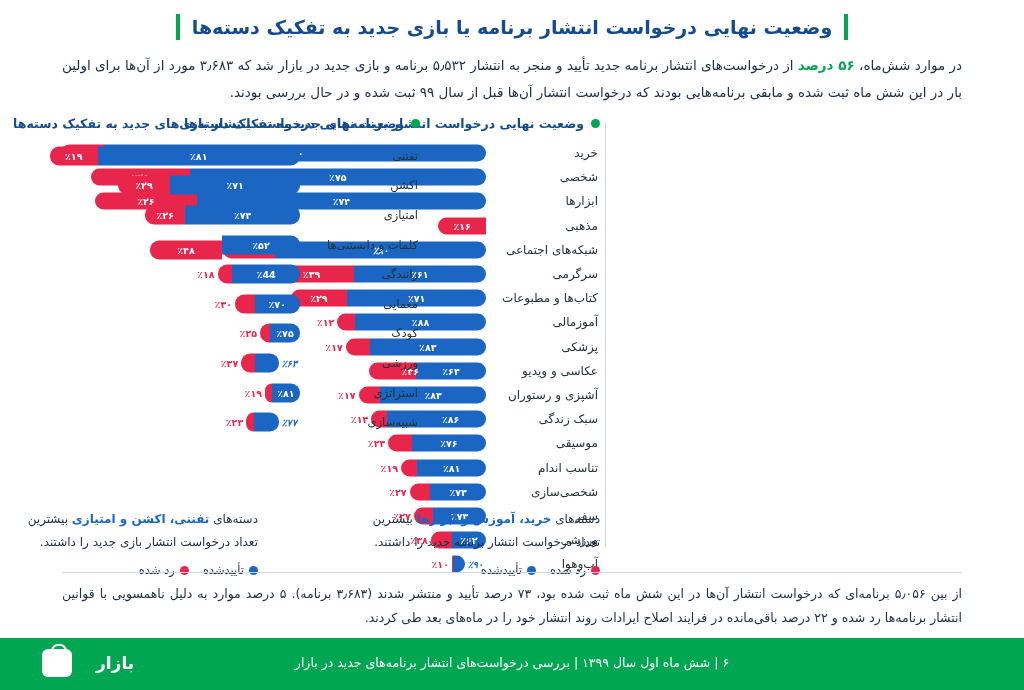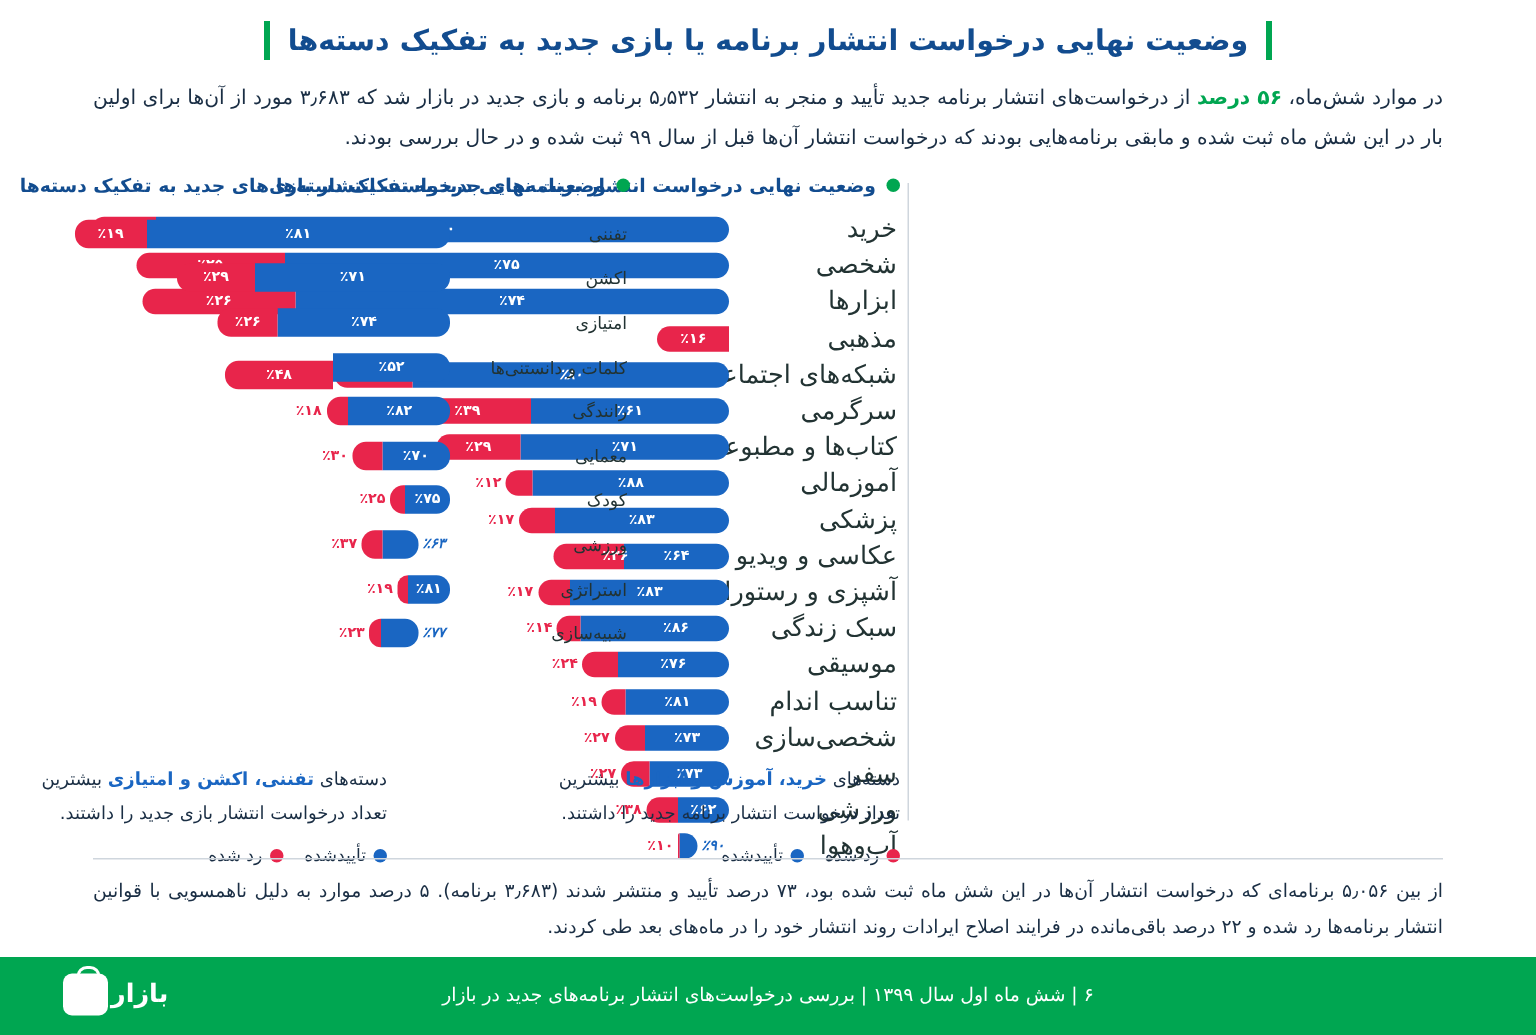--- a/index.html
+++ b/index.html
@@ -62,21 +62,21 @@
   
   .rows{direction:rtl;}
   .row{
     display:flex;align-items:center;
     height:0;              
   }
   .panel-right .row{height:24.2px;}
   .panel-left  .row{height:29.6px;}
 
   .cat{
-    width:112px;text-align:right;font-size:17px;color:#233;
+    width:112px;text-align:right;font-size:12px;color:#233;
     white-space:nowrap;padding-right:2px;
   }
   .panel-left .cat{width:118px;font-size:11.5px;}
 
   .track{
     position:relative;flex:1;height:100%;
   }
   .bar-wrap{
     position:absolute;right:0;top:50%;transform:translateY(-50%);
     display:flex;flex-direction:row;align-items:center;
@@ -122,21 +122,21 @@
   .bottom-par{
     position:absolute;left:62px;right:62px;top:582px;
     direction:rtl;text-align:justify;font-size:12.5px;line-height:1.95;color:#1a2e44;
   }
 
   
   .footer{
     position:absolute;left:0;bottom:0;width:1024px;height:52px;background:#00a651;
   }
   .footer .brand{
-    position:absolute;left:42px;top:11px;display:flex;align-items:center;gap:2px;
+    position:absolute;left:42px;top:11px;display:flex;align-items:center;gap:24px;
     color:#fff;
   }
   .bag{
     width:30px;height:28px;border-radius:6px;background:#fff;position:relative;
   }
   .bag:before{
     content:"";position:absolute;left:9px;top:-5px;width:12px;height:10px;
     border:2.5px solid #fff;border-bottom:none;border-radius:7px 7px 0 0;
   }
   .brandname{font-size:17px;font-weight:bold;color:#fff;}
@@ -383,21 +383,21 @@
               <div class="bar-wrap">
                 <div class="seg seg-blue" style="width: 78px;">٪۵۲</div>
                 <div class="seg seg-red" style="width: 72px; margin-top: 11px;">٪۴۸</div>
               </div>
             </div>
           </div>
           <div class="row">
             <div class="cat">رانندگی</div>
             <div class="track">
               <div class="bar-wrap">
-                <div class="seg seg-blue" style="width: 67.65px;">٪۸۲</div>
+                <div class="seg seg-blue" style="width: 67.65px;">٪44</div>
                 <div class="seg seg-red" style="width: 14.85px;"></div>
                 <span class="outlabel">٪۱۸</span>
               </div>
             </div>
           </div>
           <div class="row">
             <div class="cat">معمایی</div>
             <div class="track">
               <div class="bar-wrap">
                 <div class="seg seg-blue" style="width: 45.5px;">٪۷۰</div>

